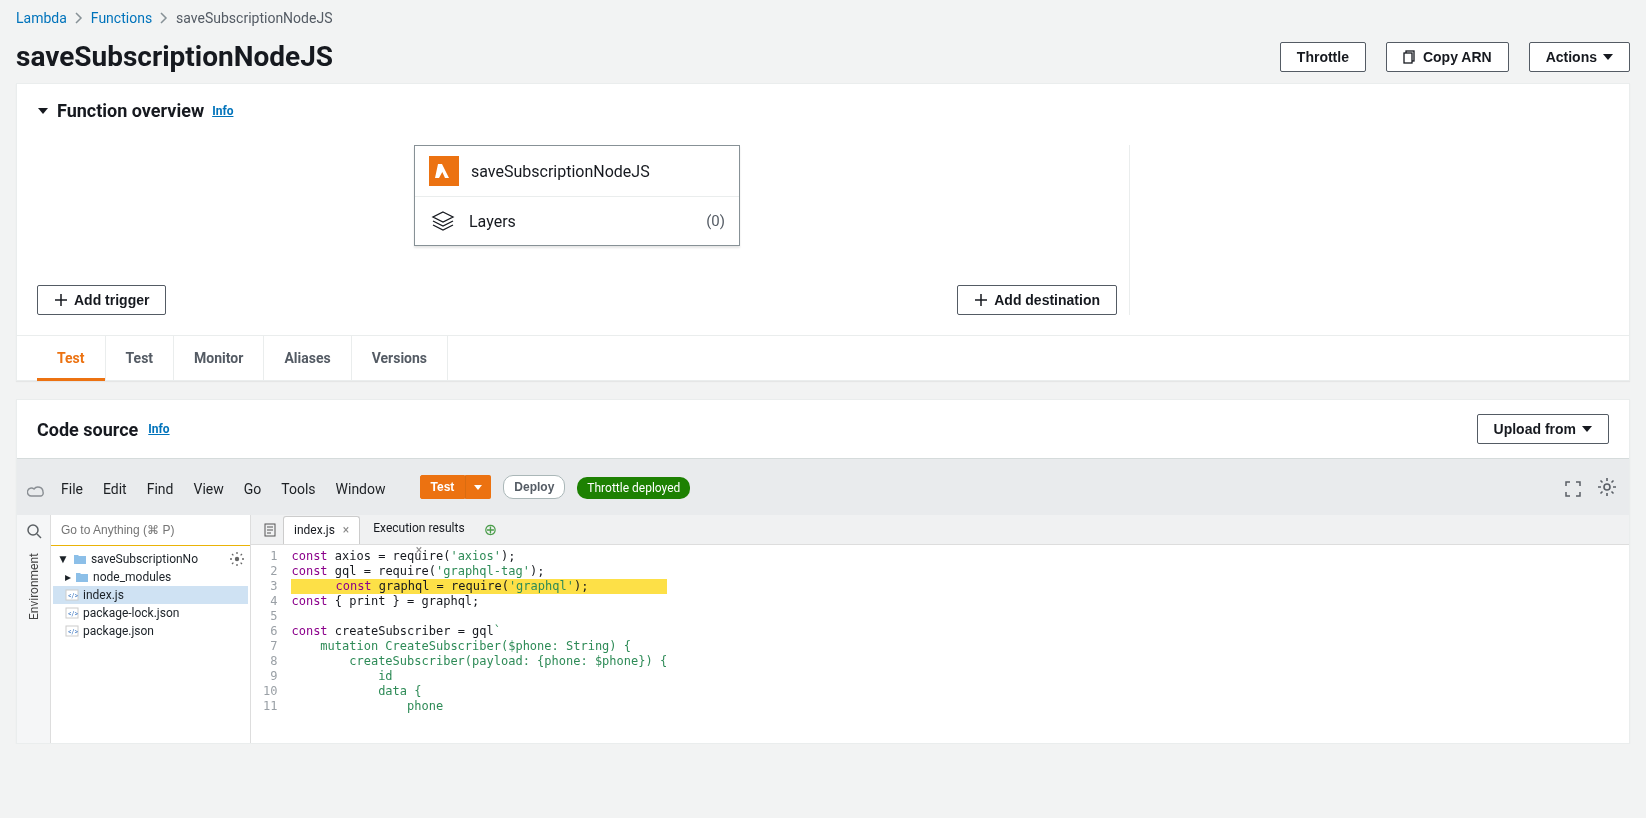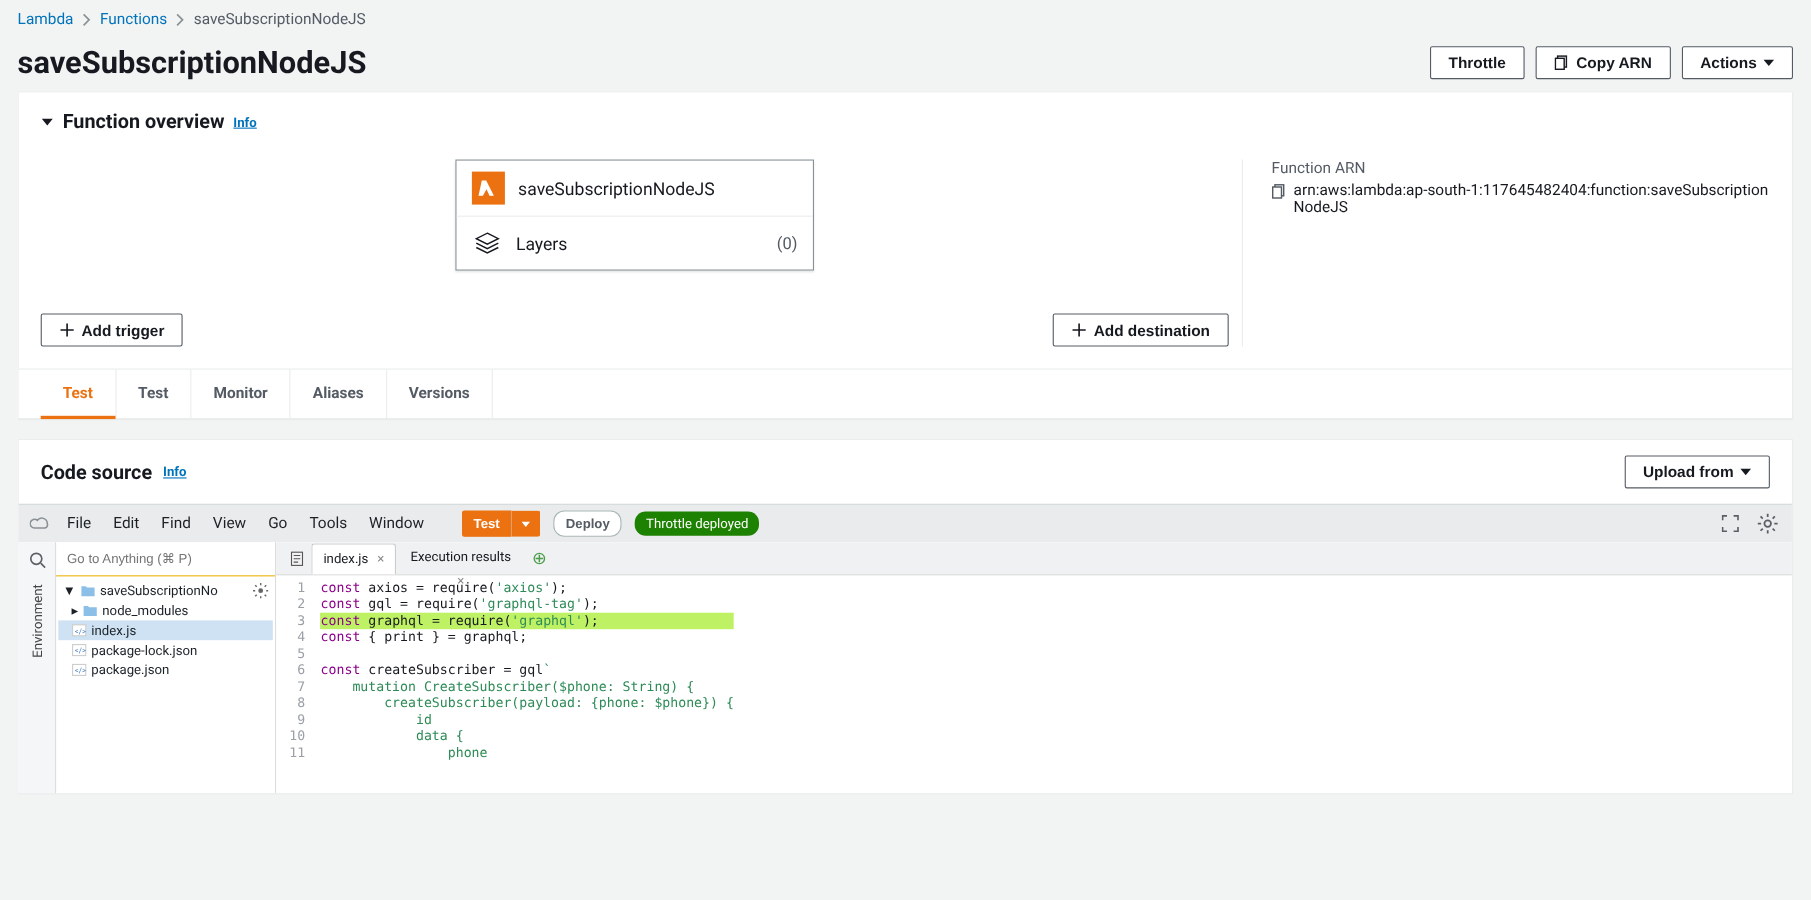--- a/index.html
+++ b/index.html
@@ -13,21 +13,21 @@
 
   
   .breadcrumb { display: flex; align-items: center; gap: 8px; font-size: 14px; margin-bottom: 14px; }
   .breadcrumb a { color: #0073bb; text-decoration: none; }
   .breadcrumb .sep { color: #879196; display: inline-flex; }
   .breadcrumb .current { color: #545b64; }
 
   
   .pagehead { display: flex; align-items: center; justify-content: space-between; margin-bottom: 10px; }
   .pagehead h1 { font-size: 28px; font-weight: 700; }
-  .pagehead .actions { display: flex; gap: 10px; }
+  .pagehead .actions { display: flex; gap: 20px; }
 
   .btn {
     background: #fff; border: 1px solid #545b64; color: #16191f;
     padding: 6px 16px; font-weight: 700; font-size: 14px; border-radius: 2px;
     display: inline-flex; align-items: center; gap: 6px; cursor: pointer;
   }
   .btn.small { padding: 4px 10px; font-size: 12px; font-weight: 400; border-radius: 10px; }
   .btn.orange { background: #ec7211; border-color: #ec7211; color: #fff; }
   .btn.muted { color: #545b64; border-color: #aab7b8; }
 
@@ -67,22 +67,22 @@
   .tab.active::after { content: ''; position: absolute; left: 0; right: 0; bottom: -1px; height: 3px; background: #ec7211; }
 
   
   .code-header { display: flex; align-items: center; justify-content: space-between; padding: 14px 20px; }
   .code-header .left { display: flex; align-items: center; gap: 10px; }
   .code-header h2 { font-size: 18px; font-weight: 700; }
   .code-header .info { color: #0073bb; font-size: 12px; font-weight: 700; }
 
   
   .editor-toolbar {
-    background: #e9ebed; display: flex; align-items: center; gap: 12px;
-    padding: 5px 10px; border-top: 1px solid #d5dbdb;
+    background: #e9ebed; display: flex; align-items: flex-end; gap: 12px;
+    padding: 16px 10px; border-top: 1px solid #d5dbdb;
   }
   .editor-toolbar .menu { color: #1d2024; cursor: default; padding: 2px 4px; }
   .editor-toolbar .spacer { flex: 1 1 auto; }
   .pill-green { background: #1d8102; color: #fff; padding: 4px 10px; border-radius: 10px; font-size: 12px; }
   .test-group { display: inline-flex; }
   .test-group .btn { border-radius: 2px 0 0 2px; }
   .test-group .caret { background: #ec7211; color:#fff; border: 1px solid #ec7211; border-left: 1px solid #da6c10; padding: 4px 8px; border-radius: 0 2px 2px 0; cursor: pointer; display:inline-flex; align-items:center; }
 
   
   .editor-body { display: flex; height: 228px; background: #fff; }
@@ -105,21 +105,21 @@
   .etab.inactive { background: #f0f1f2; border-color: transparent; flex-direction: column; }
   .etab .close { color:#888; cursor:pointer; }
   .plus-circle { margin-left: 6px; color:#4b9d4b; font-size: 16px; cursor:pointer; }
 
   .code-scroll { flex:1; overflow:auto; display:flex; font-family: "Menlo","Monaco","Consolas",monospace; font-size: 12px; line-height: 15px; }
   .gutter { text-align: right; color: #9aa0a6; padding: 4px 8px 4px 12px; user-select:none; }
   .code-lines { padding: 4px 6px; white-space: pre; }
   .code-lines .kw { color: #8b008b; }
   .code-lines .str { color: #2e8b57; }
   .code-lines .name { color: #16191f; }
-  .code-lines .cursor-line { background: #bef264; display:inline-block; width:100%; }
+  .code-lines .cursor-line { background: #fde047; display:inline-block; width:100%;padding-left:44px; }
 
   svg { display:block; }
 </style>
 </head>
 <body>
 
 <div class="page">
 
   <div class="breadcrumb">
     <a href="#">Lambda</a>
@@ -212,32 +212,20 @@
               <svg width="14" height="14" viewBox="0 0 14 14">
                   <path d="M7 1 V13 M1 7 H13" stroke="#16191f" stroke-width="1.5"></path>
                 </svg>
             </span>
             <span>Add destination</span>
           </button>
         </div>
       </div>
 
       <div class="right-pane">
-        <div class="kv" style="margin-bottom:0;">
-          <div class="k">Function ARN</div>
-          <div class="v arn-row">
-            <span style="cursor:pointer; padding-top:2px;">
-              <svg width="14" height="14" viewBox="0 0 14 14">
-                  <rect x="3" y="1" width="8" height="10" fill="none" stroke="#545b64" stroke-width="1.3"></rect>
-                  <rect x="1" y="3" width="8" height="10" fill="#fff" stroke="#545b64" stroke-width="1.3"></rect>
-                </svg>
-            </span>
-            <span style="word-break:break-all;">arn:aws:lambda:ap-south-1:117645482404:function:saveSubscriptionNodeJS</span>
-          </div>
-        </div>
       </div>
     </div>
 
     <div class="tabbar">
       <div class="tab active">Test</div>
       <div class="tab">Test</div>
       <div class="tab">Monitor</div>
       <div class="tab">Aliases</div>
       <div class="tab">Versions</div>
     </div>

